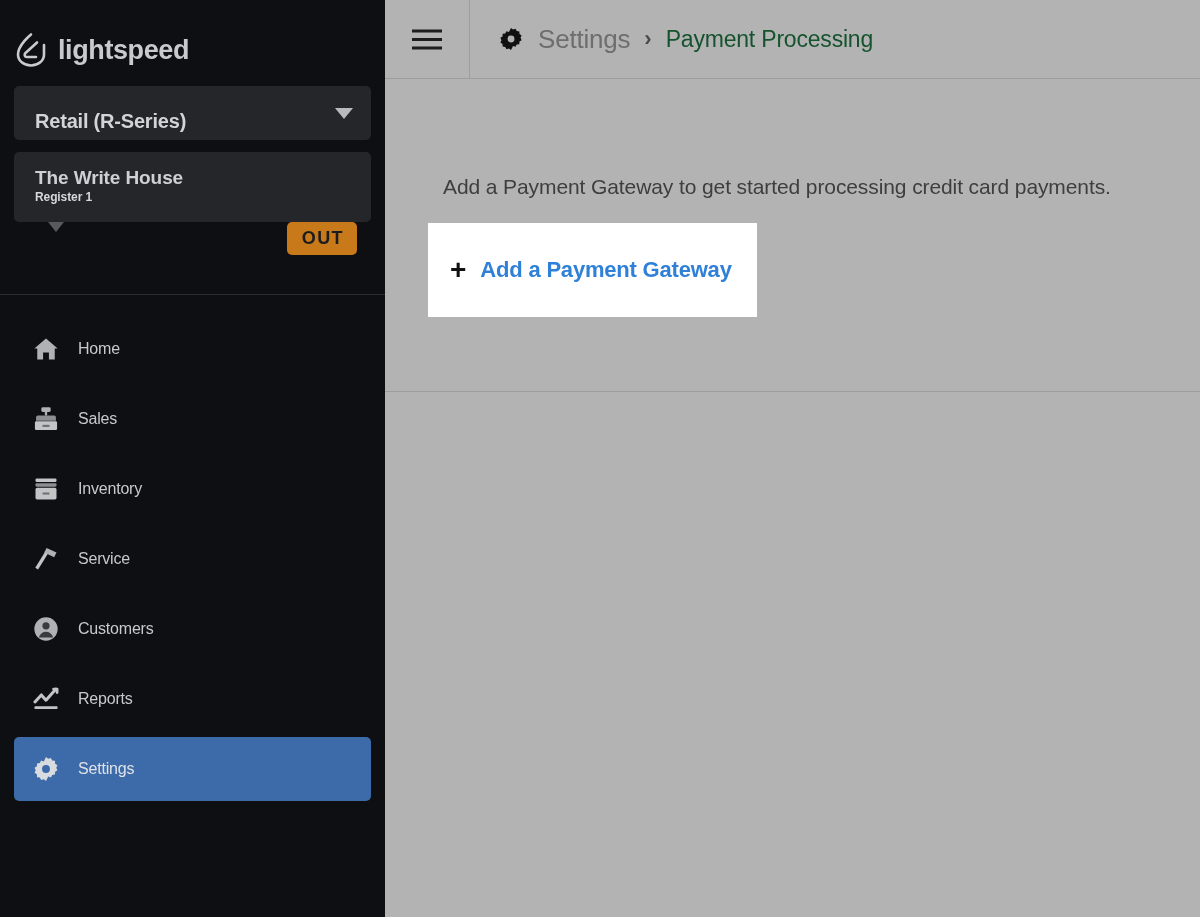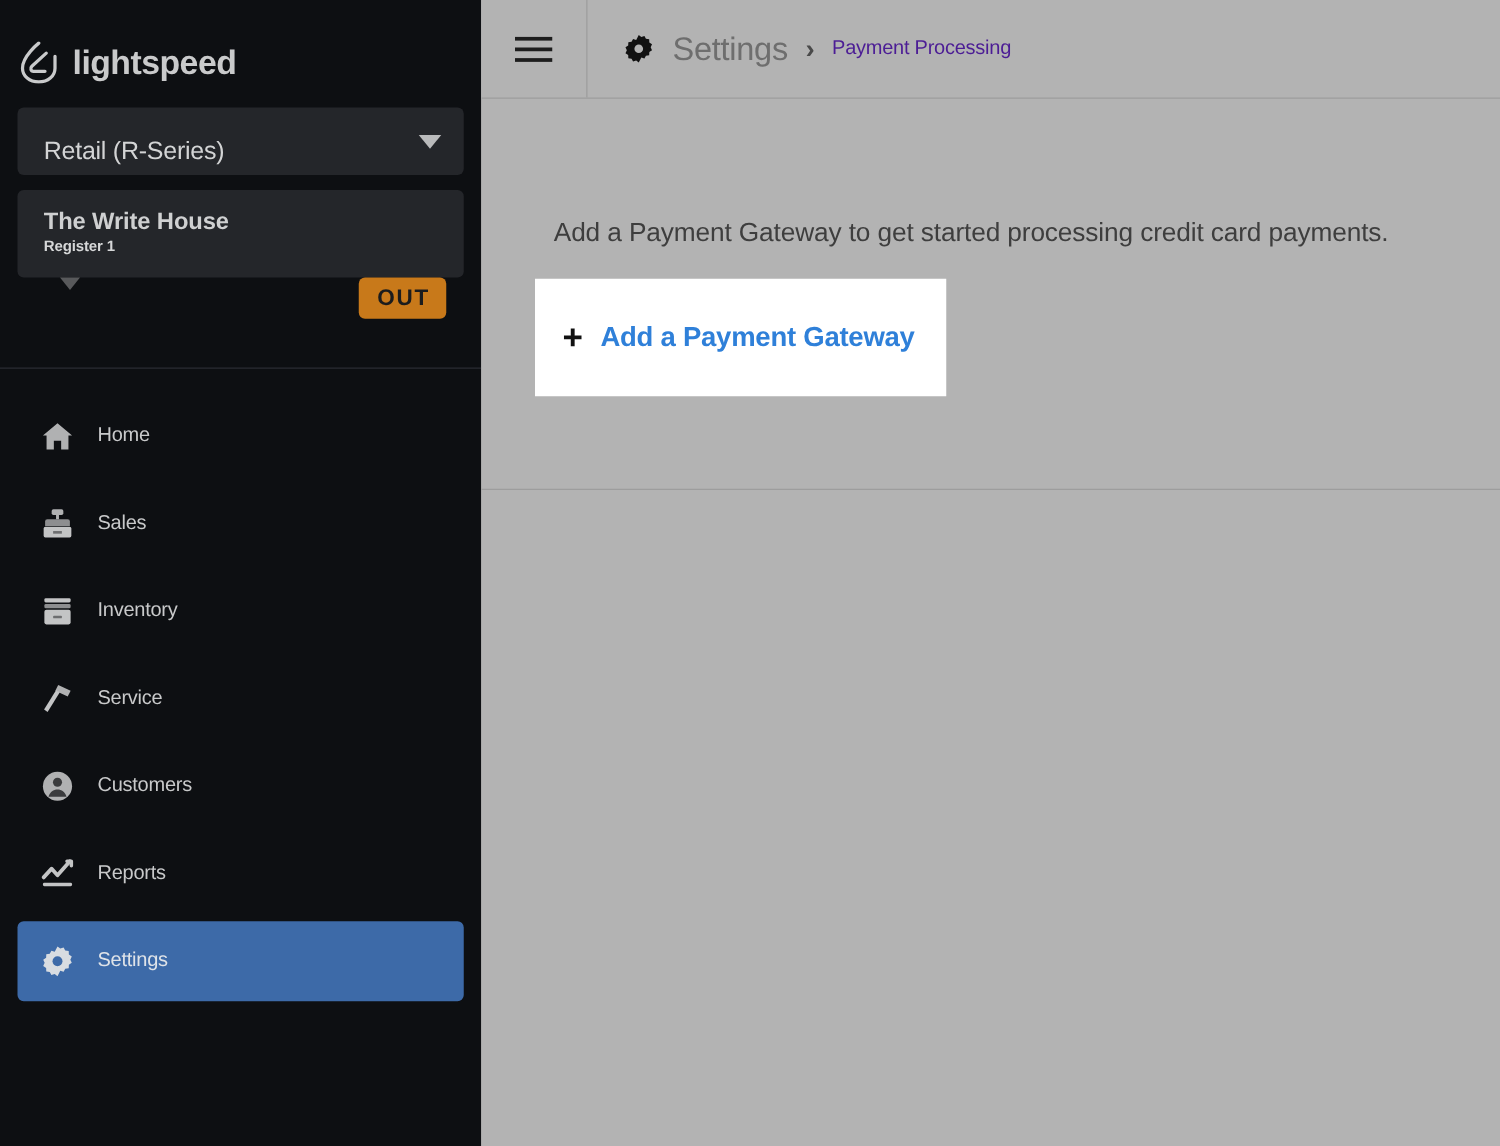--- a/index.html
+++ b/index.html
@@ -39,21 +39,21 @@
     margin: 8px 14px 0 14px;
     height: 54px;
     background: #24262a;
     border-radius: 5px;
     display: flex; align-items: center;
     padding: 0 18px 0 21px;
     cursor: pointer;
   }
   .store-select .label {
     flex: 1;
-    font-size: 20px; font-weight: 400;
+    font-size: 20px; font-weight: 700;
     color: #d3d4d5;
     letter-spacing: -0.2px;
     margin-top: 16px;
   }
   .caret {
     width: 0; height: 0;
     border-left: 9px solid transparent;
     border-right: 9px solid transparent;
     border-top: 11px solid #b9babb;
   }
@@ -150,21 +150,21 @@
     display: flex; align-items: center;
     gap: 14px;
     padding-left: 28px;
   }
   .crumb-gear { width: 26px; height: 26px; display: block; }
   .crumb-link {
     font-size: 26px; color: #6e6e6e; letter-spacing: -0.2px;
     cursor: pointer;
   }
   .crumb-sep { font-size: 22px; color: #4a4a4a; font-weight: 700; }
-  .crumb-current { font-size: 16px; color: #4c1d95; letter-spacing: -0.2px; }
+  .crumb-current { font-size: 23px; color: #14532d; letter-spacing: -0.2px; }
 
   .content { position: relative; }
   .empty-msg {
     font-size: 21px;
     color: #3e3e3e;
     letter-spacing: -0.1px;
     padding: 96px 0 0 58px;
   }
   .gateway-card {
     margin: 24px 0 0 43px;

